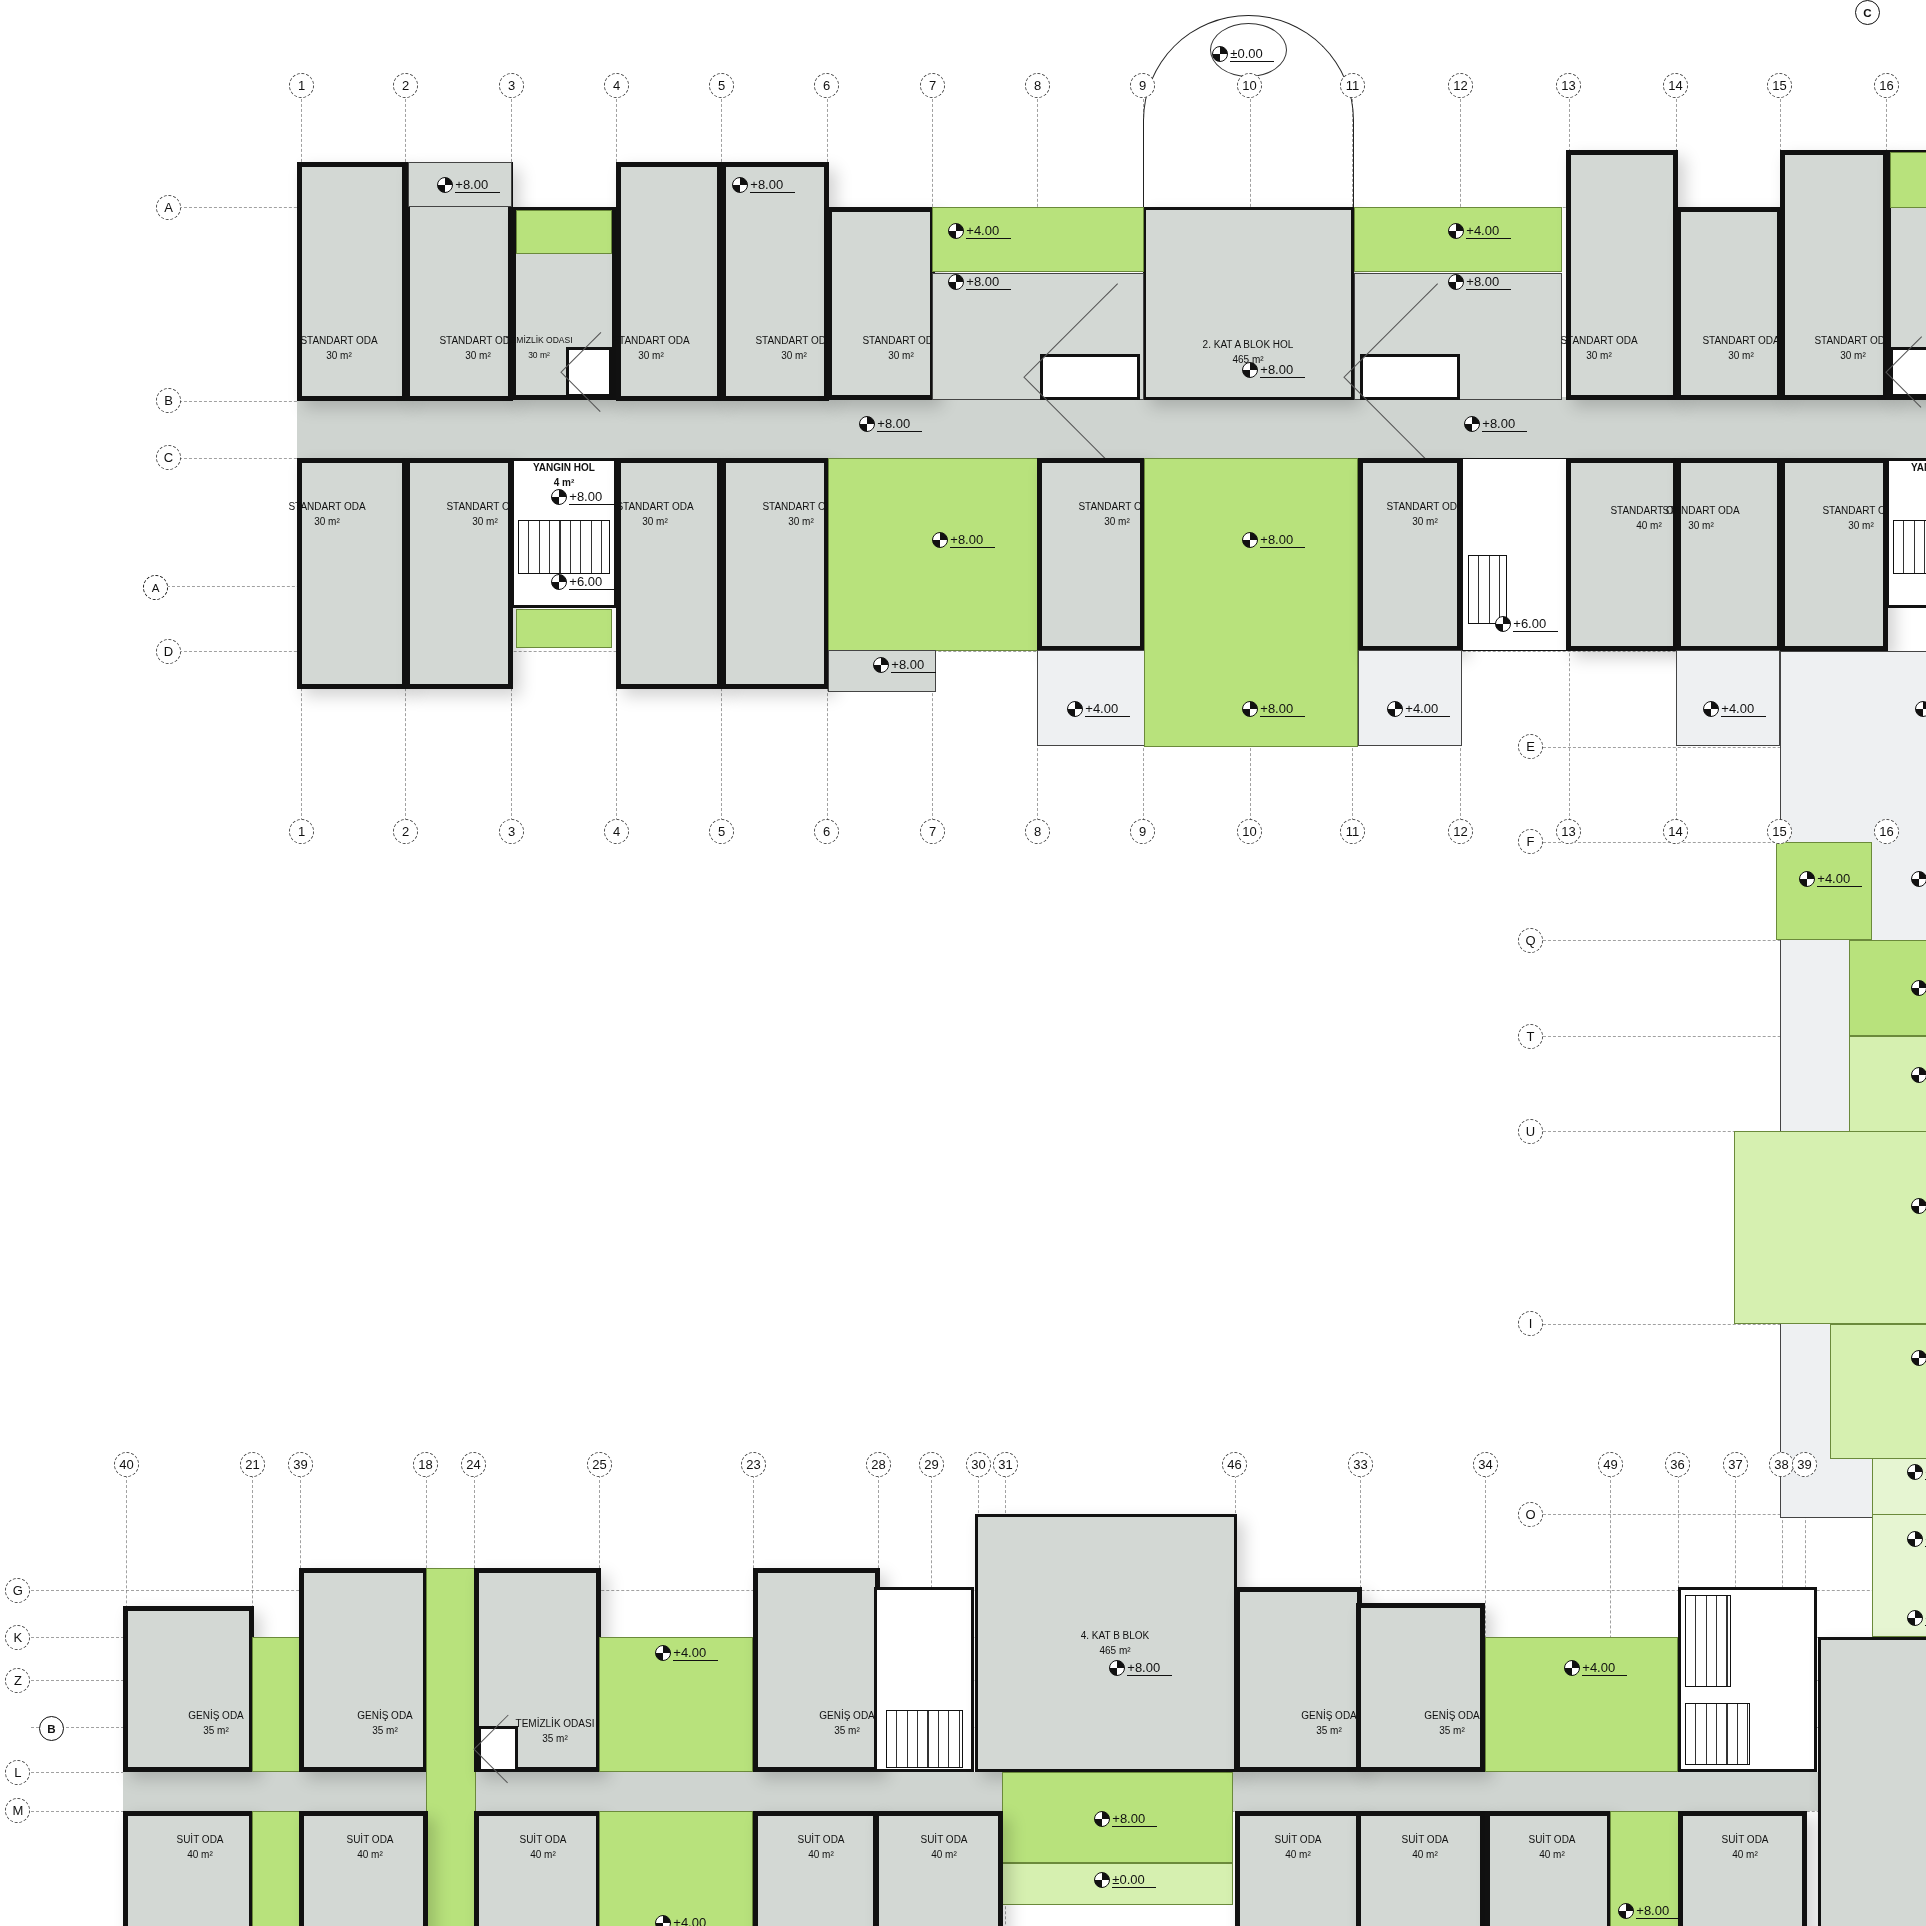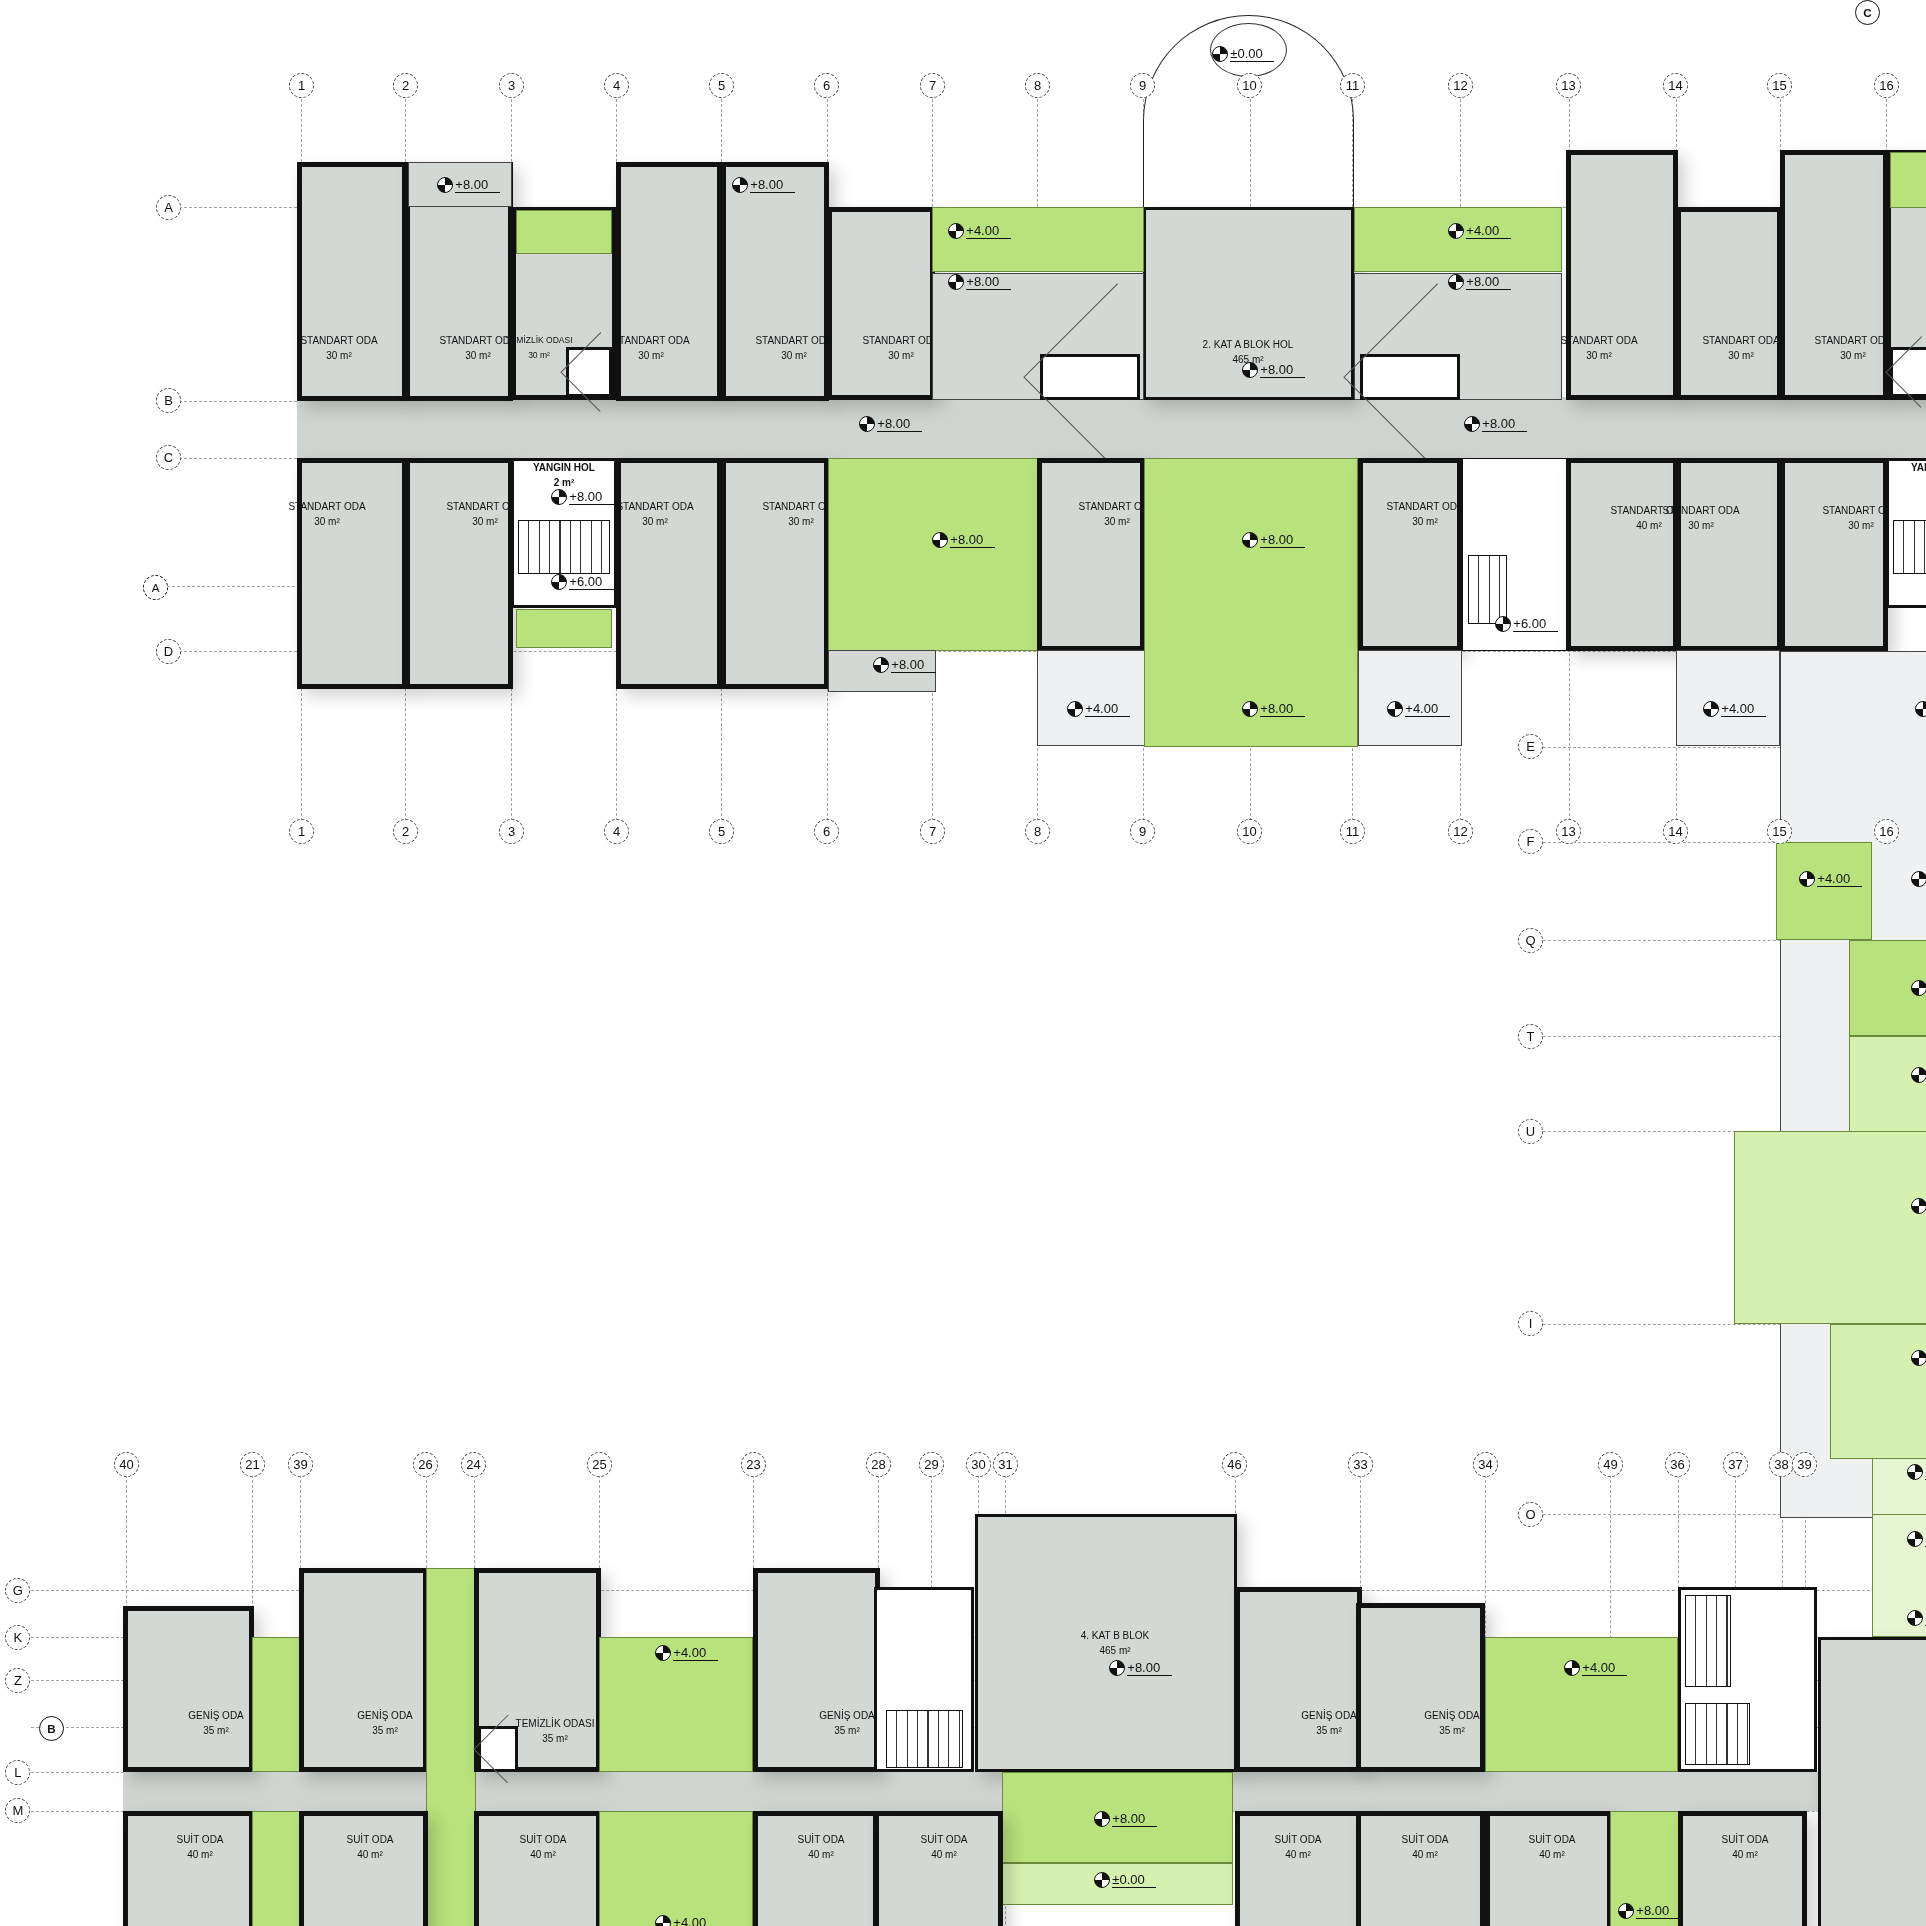--- a/index.html
+++ b/index.html
@@ -177,21 +177,21 @@
   <div class="room" style="left:1886px;top:150px;width:108px;height:250px"></div>
   <div class="green" style="left:1890px;top:152px;width:102px;height:56px"></div>
   <div class="shaft" style="left:1890px;top:347px;width:42px;height:50px"></div>
 
   <div class="room" style="left:297px;top:458px;width:110px;height:231px"></div>
   <div class="label" style="left:327px;top:501px"><span>STANDART ODA</span><span class="area">30 m²</span></div>
   <div class="room" style="left:405px;top:458px;width:108px;height:231px"></div>
   <div class="label" style="left:485px;top:501px"><span>STANDART ODA</span><span class="area">30 m²</span></div>
 
   <div class="white" style="left:511px;top:458px;width:106px;height:150px"></div>
-  <div class="label" style="left:564px;top:462px;font-weight:bold"><span>YANGIN HOL</span><span class="area">2 m²</span></div>
+  <div class="label" style="left:564px;top:462px;font-weight:bold"><span>YANGIN HOL</span><span class="area">4 m²</span></div>
   <div class="stairs" style="left:518px;top:520px;width:92px;height:54px"></div>
   <div class="lvl" style="left:551px;top:489px">
       <span class="mk"></span>
       <span class="tx">+8.00</span>
     </div>
   <div class="lvl" style="left:551px;top:574px">
       <span class="mk"></span>
       <span class="tx">+6.00</span>
     </div>
   <div class="green" style="left:516px;top:609px;width:96px;height:39px"></div>
@@ -464,21 +464,21 @@
 
   <div class="bubble" style="left:1518px;top:1119px">U</div>
 
   <div class="bubble" style="left:1518px;top:1311px">I</div>
 
   <div class="bubble" style="left:1518px;top:1502px">O</div>
 
   <div class="bubble" style="left:114px;top:1452px">40</div>
   <div class="bubble" style="left:240px;top:1452px">21</div>
   <div class="bubble" style="left:288px;top:1452px">39</div>
-  <div class="bubble" style="left:413px;top:1452px">26</div>
+  <div class="bubble" style="left:413px;top:1452px">18</div>
   <div class="bubble" style="left:461px;top:1452px">24</div>
   <div class="bubble" style="left:587px;top:1452px">25</div>
   <div class="bubble" style="left:741px;top:1452px">23</div>
   <div class="bubble" style="left:866px;top:1452px">28</div>
   <div class="bubble" style="left:919px;top:1452px">29</div>
   <div class="bubble" style="left:966px;top:1452px">30</div>
   <div class="bubble" style="left:993px;top:1452px">31</div>
   <div class="bubble" style="left:1222px;top:1452px">46</div>
   <div class="bubble" style="left:1348px;top:1452px">33</div>
   <div class="bubble" style="left:1473px;top:1452px">34</div>

